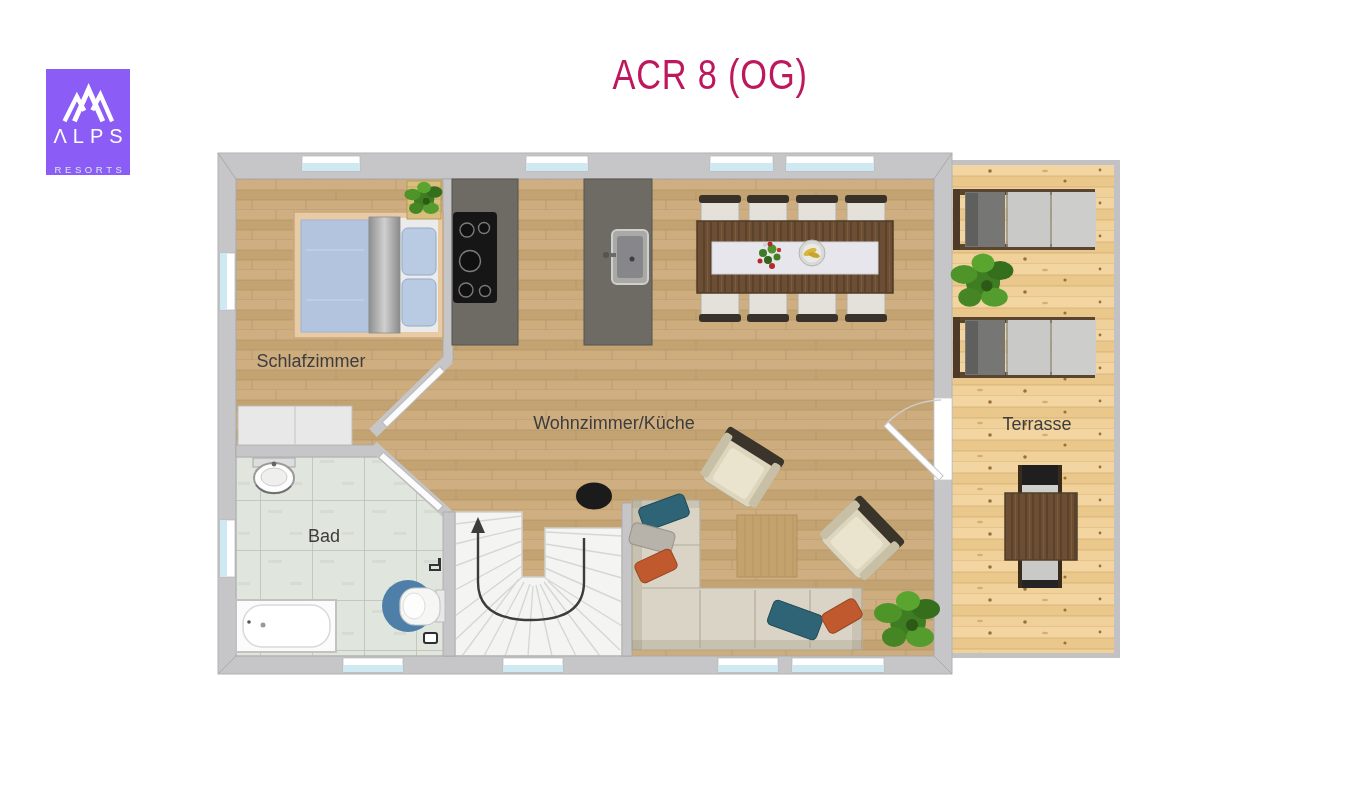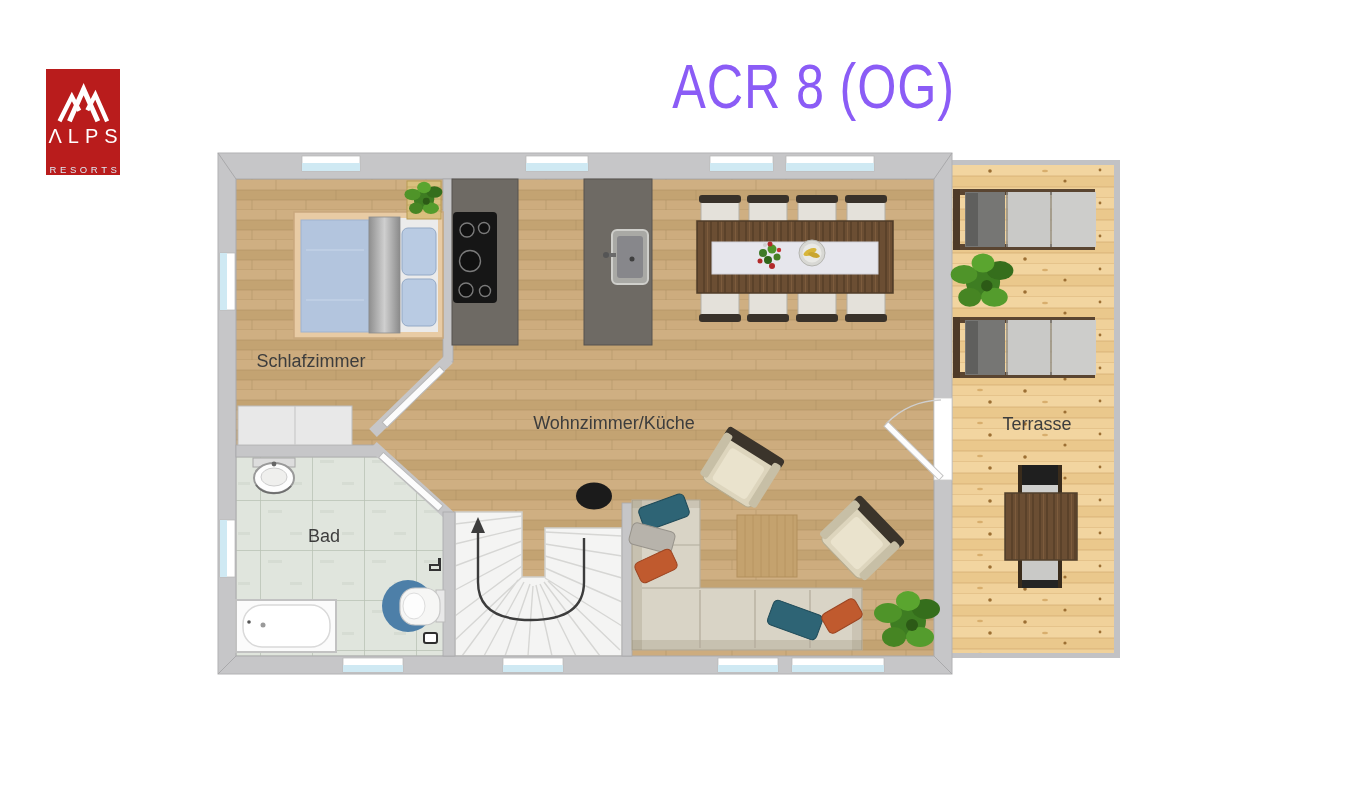--- a/index.html
+++ b/index.html
@@ -1,25 +1,25 @@
 <!DOCTYPE html>
 <html><head>
 <meta charset="utf-8">
 <style>
   html,body { margin:0; padding:0; background:#ffffff; }
   .page { position:relative; width:1371px; height:801px; background:#ffffff; overflow:hidden;
           font-family:"Liberation Sans", sans-serif; }
-  .logo { position:absolute; left:46px; top:69px; width:74px; height:106px; background:#b91c1c;
+  .logo { position:absolute; left:46px; top:69px; width:84px; height:106px; background:#8b5cf6;
           display:flex; flex-direction:column; align-items:center; }
   .logo-icon { margin-top:9px; }
   .logo-name { color:#ffffff; font-size:20px; letter-spacing:6px; padding-left:6px; line-height:1;
                margin-top:1px; font-weight:400; }
   .logo-sub  { color:#dce8f2; font-size:9.5px; letter-spacing:3.6px; padding-left:4px; margin-top:18px; }
-  .title { position:absolute; left:430px; top:50px; width:560px; text-align:right;
-           font-size:63px; color:#8b5cf6; font-weight:400; white-space:nowrap; }
+  .title { position:absolute; left:430px; top:50px; width:560px; text-align:center;
+           font-size:43px; color:#be185d; font-weight:400; white-space:nowrap; }
   .title-inner { display:inline-block; transform:scaleX(0.80); letter-spacing:1px; }
   .plan { position:absolute; left:0; top:0; }
   .room-label { font:18px "Liberation Sans", sans-serif; fill:#3d3d3d; }
   .wallfill { fill:#c6c6c8; }
   .wline { stroke:#a9a9ab; stroke-width:1; }
 </style>
 </head>
 <body>
 
 <div class="page">

